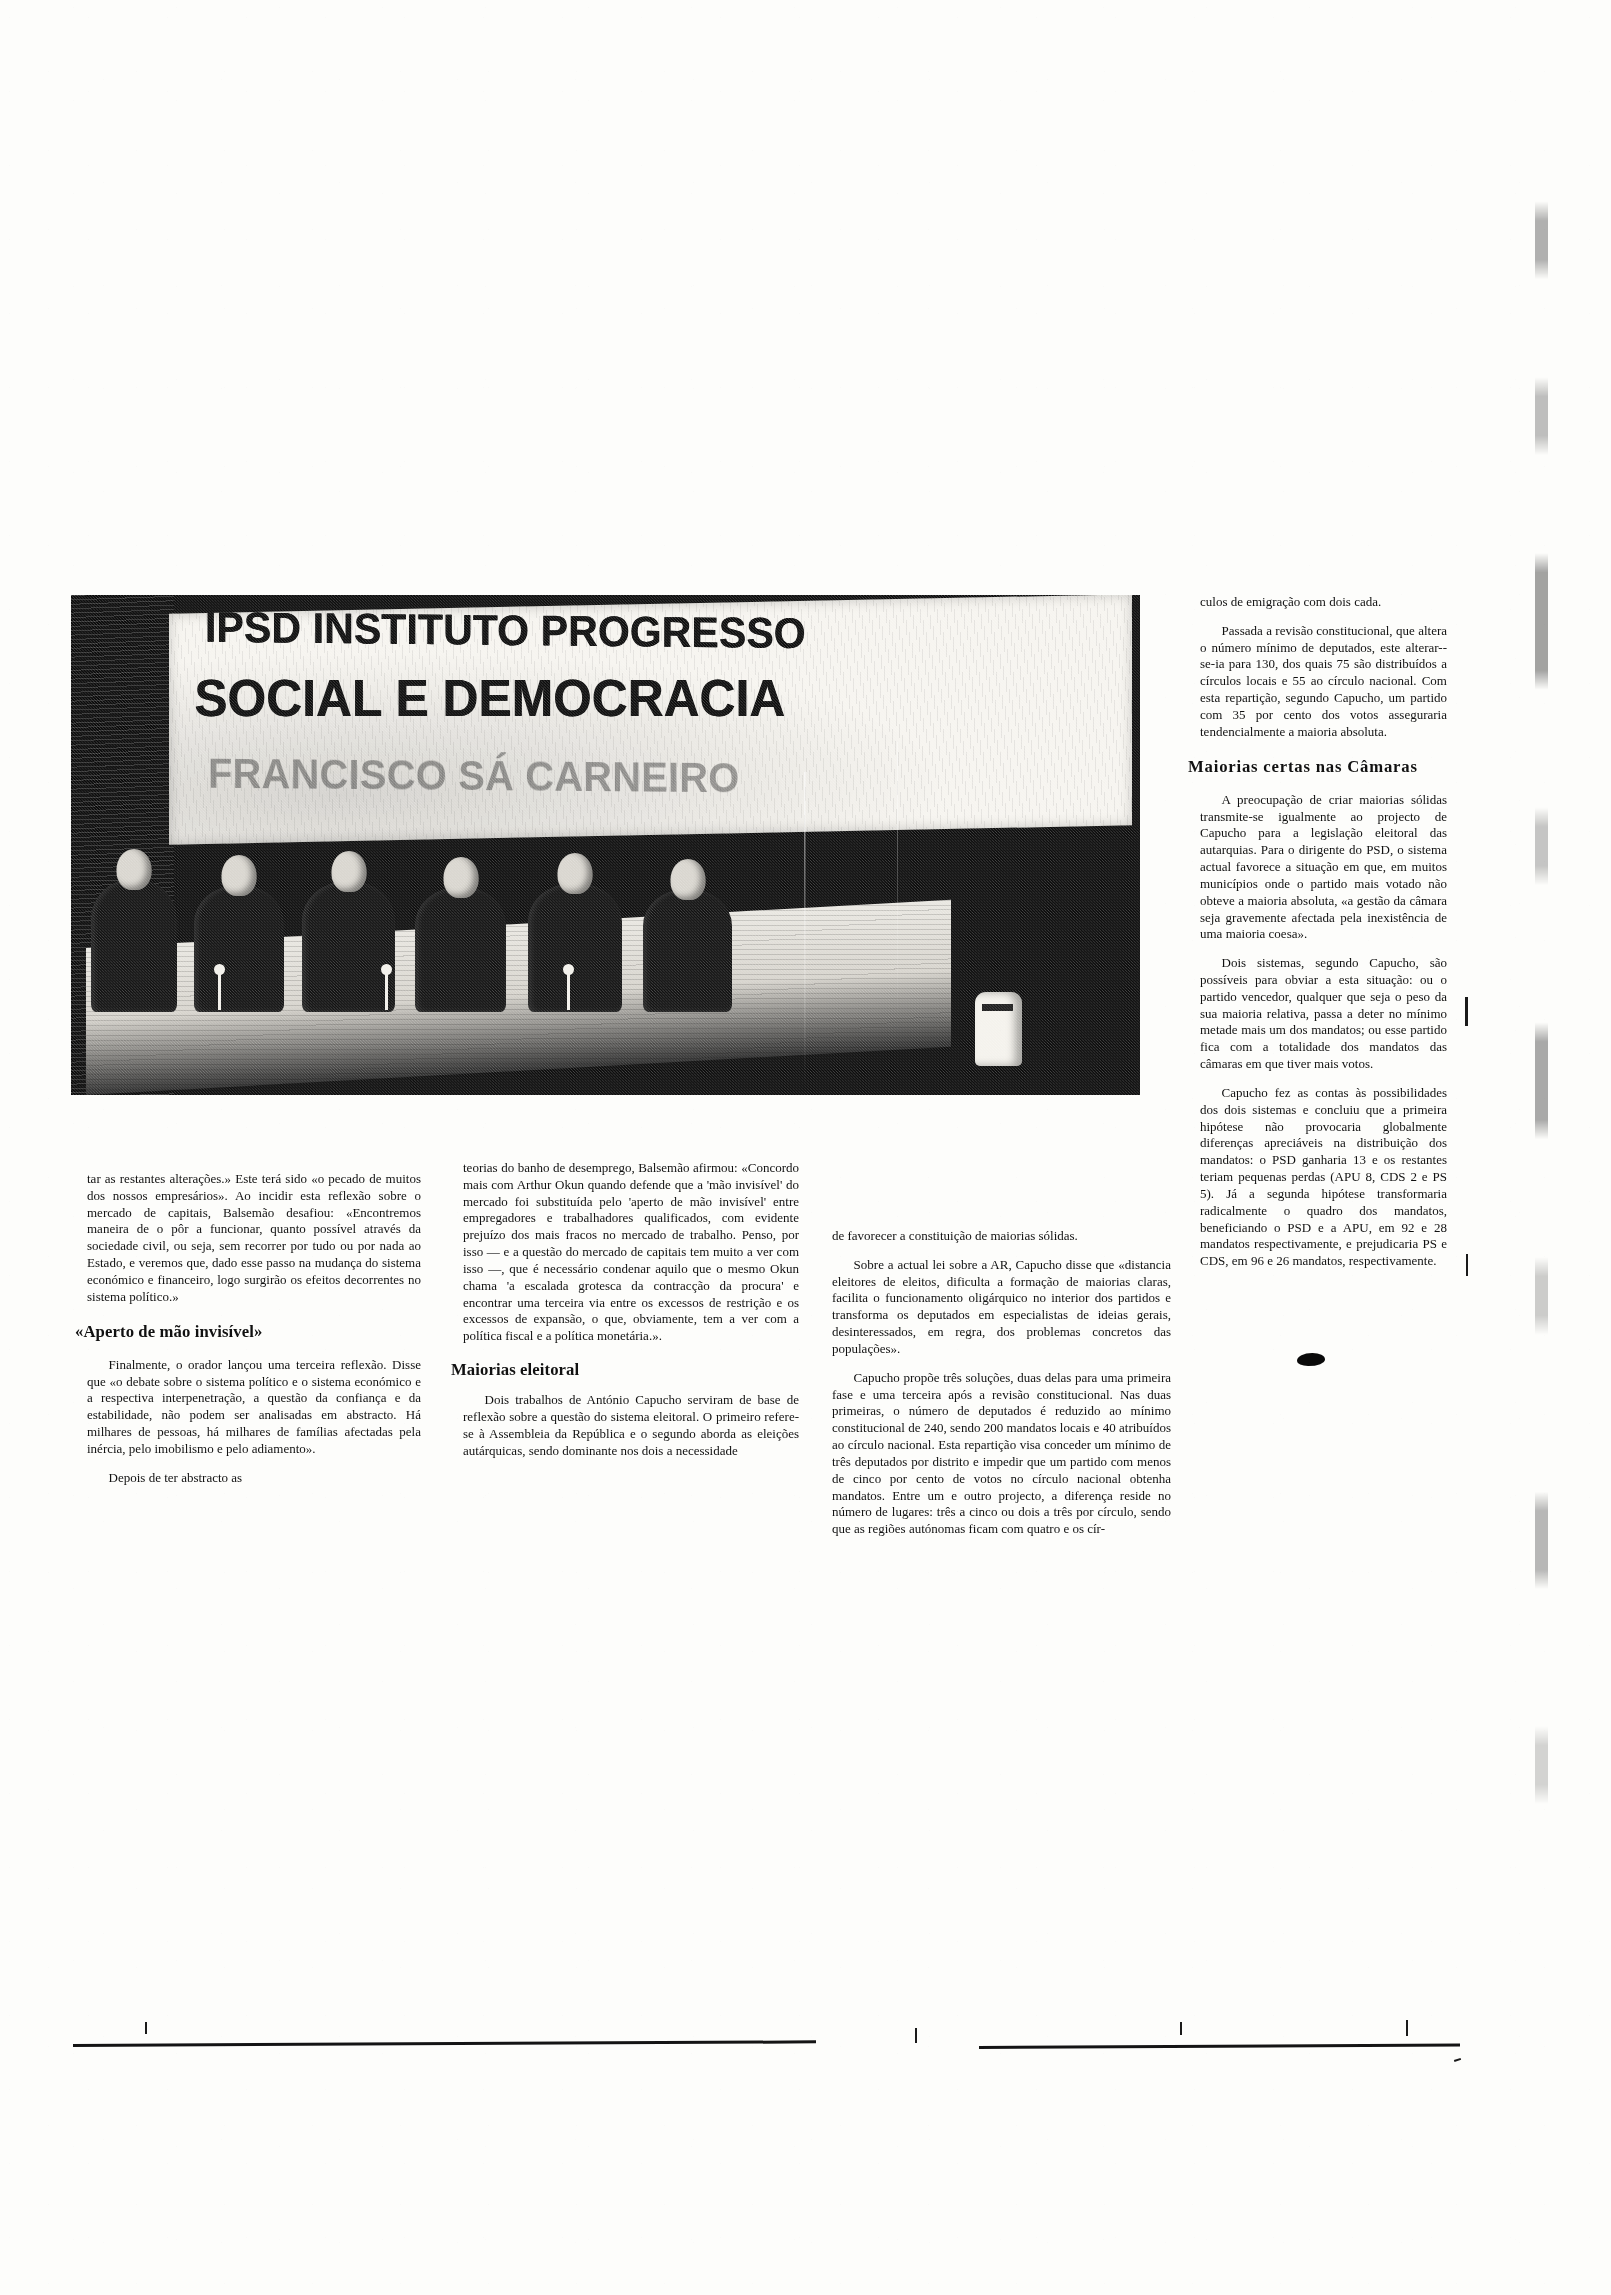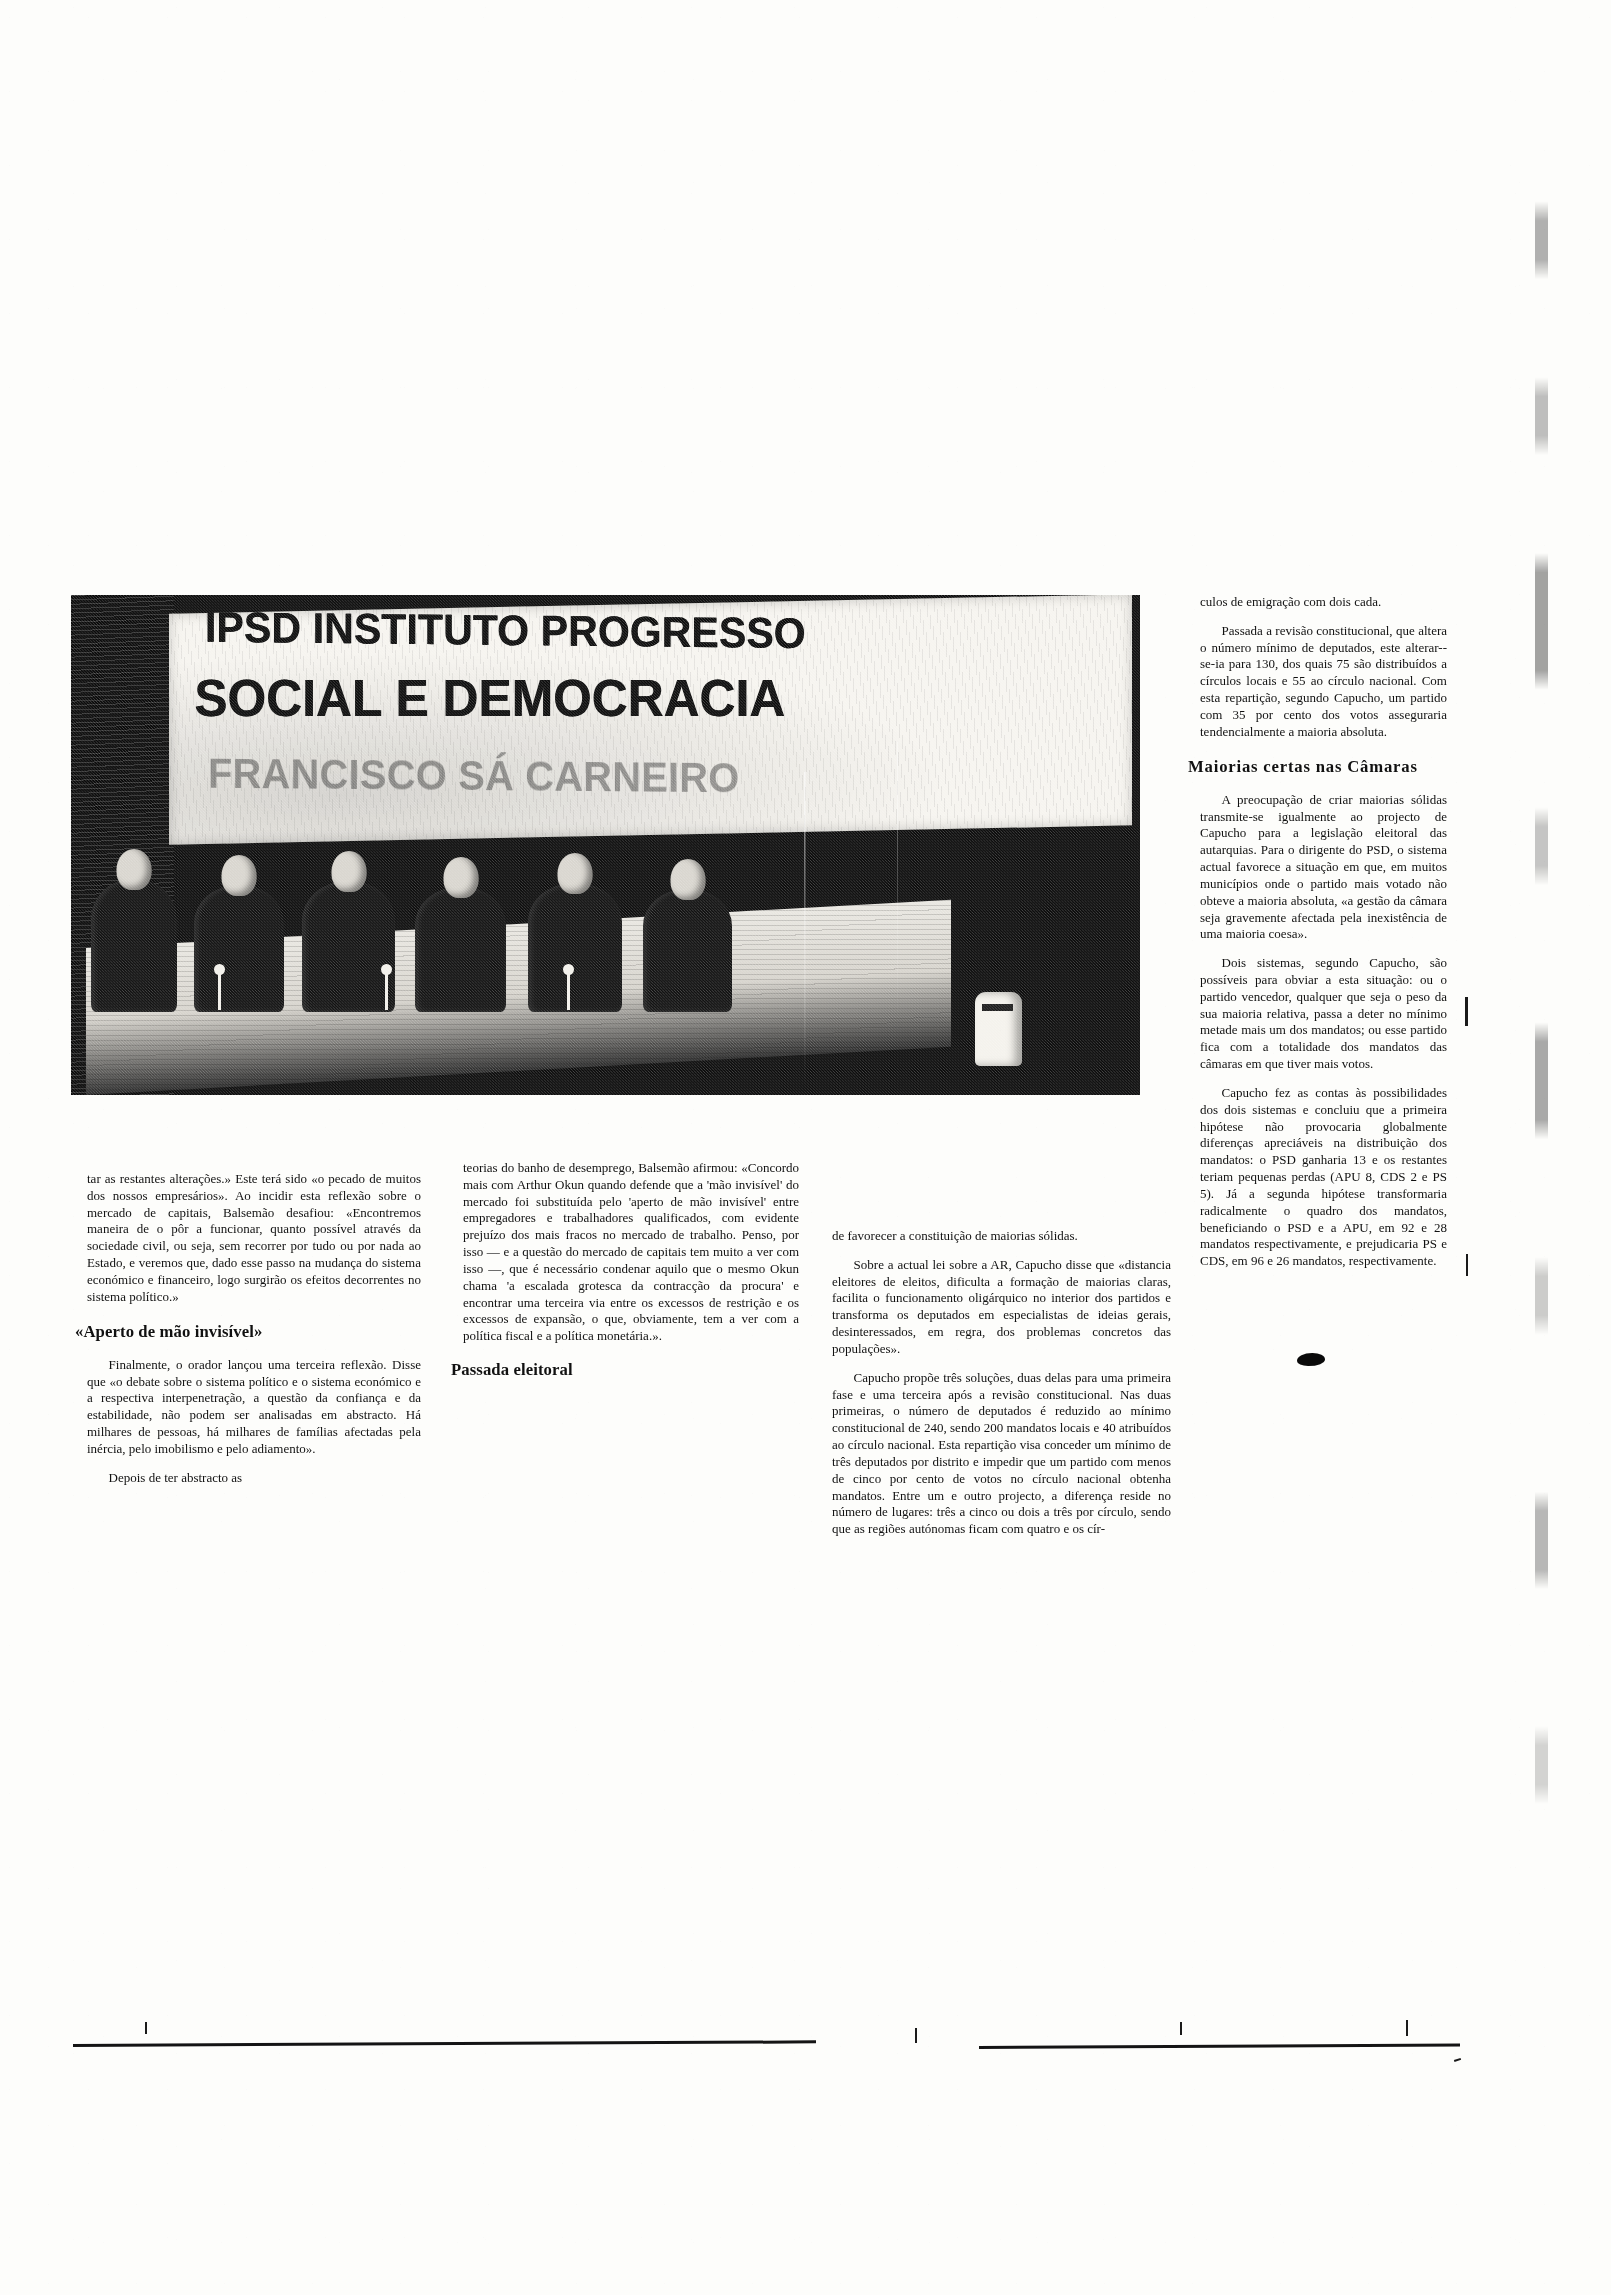--- a/index.html
+++ b/index.html
@@ -345,21 +345,22 @@
 
   <div class="col col-1">
     <p class="noindent">tar as restantes alterações.» Este terá sido «o pecado de muitos dos nossos empresários». Ao incidir esta reflexão sobre o mercado de capitais, Balsemão desafiou: «Encontremos maneira de o pôr a funcionar, quanto possível através da sociedade civil, ou seja, sem recorrer por tudo ou por nada ao Estado, e veremos que, dado esse passo na mudança do sistema económico e financeiro, logo surgirão os efeitos decorrentes no sistema político.»</p>
     <h2 class="subhead">«Aperto de mão invisível»</h2>
     <p>Finalmente, o orador lançou uma terceira reflexão. Disse que «o debate sobre o sistema político e o sistema económico e a respectiva interpenetração, a questão da confiança e da estabilidade, não podem ser analisadas em abstracto. Há milhares de pessoas, há milhares de famílias afectadas pela inércia, pelo imobilismo e pelo adiamento».</p>
     <p>Depois de ter abstracto as</p>
   </div>
 
   <div class="col col-2">
     <p class="noindent">teorias do banho de desemprego, Balsemão afirmou: «Concordo mais com Arthur Okun quando defende que a 'mão invisível' do mercado foi substituída pelo 'aperto de mão invisível' entre empregadores e trabalhadores qualificados, com evidente prejuízo dos mais fracos no mercado de trabalho. Penso, por isso — e a questão do mercado de capitais tem muito a ver com isso —, que é necessário condenar aquilo que o mesmo Okun chama 'a escalada grotesca da contracção da procura' e encontrar uma terceira via entre os excessos de restrição e os excessos de expansão, o que, obviamente, tem a ver com a política fiscal e a política monetária.».</p>
-    <h2 class="subhead tight">Passada eleitoral</h2>
+    <h2 class="subhead tight">Maiorias eleitoral</h2>
+    <p>Dois trabalhos de António Capucho serviram de base de reflexão sobre a questão do sistema eleitoral. O primeiro refere-se à Assembleia da República e o segundo aborda as eleições autárquicas, sendo dominante nos dois a necessidade</p>
   </div>
 
   <div class="col col-3">
     <p class="noindent">de favorecer a constituição de maiorias sólidas.</p>
     <p>Sobre a actual lei sobre a AR, Capucho disse que «distancia eleitores de eleitos, dificulta a formação de maiorias claras, facilita o funcionamento oligárquico no interior dos partidos e transforma os deputados em especialistas de ideias gerais, desinteressados, em regra, dos problemas concretos das populações».</p>
     <p>Capucho propõe três soluções, duas delas para uma primeira fase e uma terceira após a revisão constitucional. Nas duas primeiras, o número de deputados é reduzido ao mínimo constitucional de 240, sendo 200 mandatos locais e 40 atribuídos ao círculo nacional. Esta repartição visa conceder um mínimo de três deputados por distrito e impedir que um partido com menos de cinco por cento de votos no círculo nacional obtenha mandatos. Entre um e outro projecto, a diferença reside no número de lugares: três a cinco ou dois a três por círculo, sendo que as regiões autónomas ficam com quatro e os cír-</p>
   </div>
 
   <div class="col col-4">
     <p class="noindent">culos de emigração com dois cada.</p>

